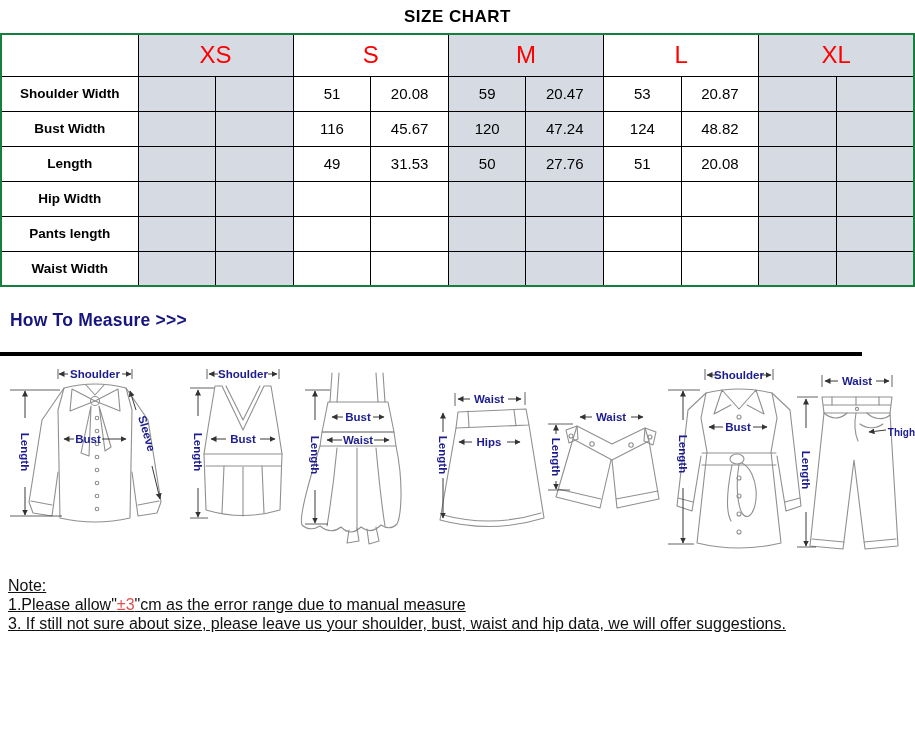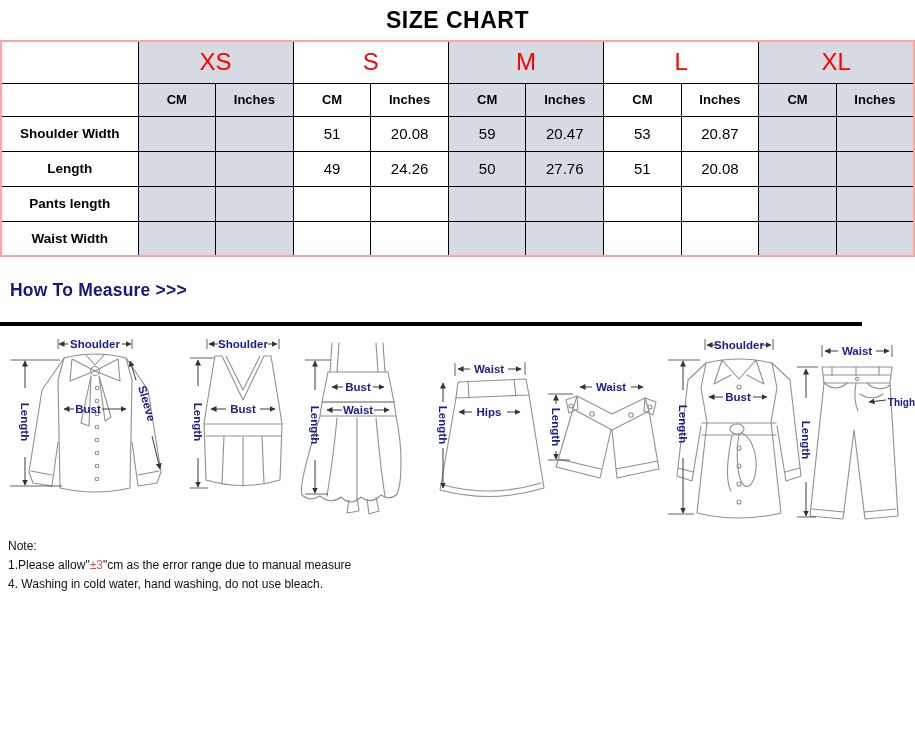--- a/index.html
+++ b/index.html
@@ -10,25 +10,25 @@
     --notered:#e05252;
   }
   *{box-sizing:border-box;}
   html,body{margin:0;padding:0;}
   body{
     width:915px;height:752px;overflow:hidden;background:#fff;
     font-family:"Liberation Sans", sans-serif;color:#000;
   }
   .page-title{
     margin:0;padding:7px 2px 6px;text-align:center;
-    font-size:23px;font-weight:bold;letter-spacing:.5px;
+    font-size:17px;font-weight:bold;letter-spacing:.5px;
   }
   table.size-chart{
     width:915px;table-layout:fixed;border-collapse:collapse;
-    border:2px solid #fca5a5;
+    border:2px solid #15803d;
     padding-left:24px;
   }
   table.size-chart td{
     border:1.5px solid #000;text-align:center;vertical-align:middle;
     padding:0;overflow:hidden;white-space:nowrap;
   }
   col.c-label{width:137px;}
   td.shade{background:var(--shade);}
   td.size-cell{height:42px;font-size:24px;color:var(--red);}
   td.unit-cell{height:33px;font-size:13px;font-weight:bold;}
@@ -44,21 +44,21 @@
   }
   svg.diagrams{display:block;margin-top:4px;}
   .garment path,.garment circle,.garment ellipse{
     fill:none;stroke:#909090;stroke-width:1.1;
     stroke-linejoin:round;stroke-linecap:round;
   }
   .ml{stroke:#3a3a3a;stroke-width:1;fill:none;}
   .tick{stroke:#3a3a3a;stroke-width:.8;fill:none;}
   .mlabel{font-family:"Liberation Sans",sans-serif;font-size:11.5px;font-weight:bold;fill:var(--dlabel);}
   .mlabel.small{font-size:10px;}
-  .notes{margin:2px 0 0 8px;font-size:12px;line-height:19px;color:#111;}
+  .notes{margin:11px 0 0 8px;font-size:16px;line-height:19px;color:#111;text-decoration:underline;}
   .note-line{white-space:nowrap;}
   .note-red{color:var(--notered);}
 </style>
 </head>
 <body>
 
 <h1 class="page-title">SIZE CHART</h1>
 
 <table class="size-chart">
     <colgroup>
@@ -76,58 +76,71 @@
     </colgroup>
     <thead>
       <tr>
         <td class="corner"></td>
         <td colspan="2" class="size-cell shade">XS</td>
         <td colspan="2" class="size-cell">S</td>
         <td colspan="2" class="size-cell shade">M</td>
         <td colspan="2" class="size-cell">L</td>
         <td colspan="2" class="size-cell shade">XL</td>
       </tr>
-      <tr>
-        <td class="corner"></td>
-        <td class="unit-cell shade">CM</td>
-        <td class="unit-cell shade">Inches</td>
-        <td class="unit-cell">CM</td>
-        <td class="unit-cell">Inches</td>
-        <td class="unit-cell shade">CM</td>
-        <td class="unit-cell shade">Inches</td>
-        <td class="unit-cell">CM</td>
-        <td class="unit-cell">Inches</td>
-        <td class="unit-cell shade">CM</td>
-        <td class="unit-cell shade">Inches</td>
-      </tr>
     </thead>
     <tbody>
       <tr>
         <td class="label-cell">Shoulder Width</td>
         <td class="value-cell shade"></td>
         <td class="value-cell shade"></td>
         <td class="value-cell">51</td>
         <td class="value-cell">20.08</td>
         <td class="value-cell shade">59</td>
         <td class="value-cell shade">20.47</td>
         <td class="value-cell">53</td>
         <td class="value-cell">20.87</td>
         <td class="value-cell shade"></td>
         <td class="value-cell shade"></td>
       </tr>
       <tr>
+        <td class="label-cell">Bust Width</td>
+        <td class="value-cell shade"></td>
+        <td class="value-cell shade"></td>
+        <td class="value-cell">116</td>
+        <td class="value-cell">45.67</td>
+        <td class="value-cell shade">120</td>
+        <td class="value-cell shade">47.24</td>
+        <td class="value-cell">124</td>
+        <td class="value-cell">48.82</td>
+        <td class="value-cell shade"></td>
+        <td class="value-cell shade"></td>
+      </tr>
+      <tr>
         <td class="label-cell">Length</td>
         <td class="value-cell shade"></td>
         <td class="value-cell shade"></td>
         <td class="value-cell">49</td>
-        <td class="value-cell">24.26</td>
+        <td class="value-cell">31.53</td>
         <td class="value-cell shade">50</td>
         <td class="value-cell shade">27.76</td>
         <td class="value-cell">51</td>
         <td class="value-cell">20.08</td>
+        <td class="value-cell shade"></td>
+        <td class="value-cell shade"></td>
+      </tr>
+      <tr>
+        <td class="label-cell">Hip Width</td>
+        <td class="value-cell shade"></td>
+        <td class="value-cell shade"></td>
+        <td class="value-cell"></td>
+        <td class="value-cell"></td>
+        <td class="value-cell shade"></td>
+        <td class="value-cell shade"></td>
+        <td class="value-cell"></td>
+        <td class="value-cell"></td>
         <td class="value-cell shade"></td>
         <td class="value-cell shade"></td>
       </tr>
       <tr>
         <td class="label-cell">Pants length</td>
         <td class="value-cell shade"></td>
         <td class="value-cell shade"></td>
         <td class="value-cell"></td>
         <td class="value-cell"></td>
         <td class="value-cell shade"></td>
@@ -324,15 +337,15 @@
     <text class="mlabel" transform="translate(802,110) rotate(90)" text-anchor="middle">Length</text>
     <line class="ml" x1="886" y1="70" x2="869" y2="72" marker-end="url(#ah)"></line>
     <text class="mlabel small" x="915" y="76" text-anchor="end">Thigh</text>
   </g>
 </svg>
 
 <div class="notes">
   <div class="note-line">Note:</div>
   <div>
       <div class="note-line"><span>1.Please allow"</span><span class="note-red">±3</span><span>"cm as the error range due to manual measure</span></div>
-      <div class="note-line"><span>4. Washing in cold water, hand washing, do not use bleach.</span></div>
+      <div class="note-line"><span>3. If still not sure about size, please leave us your shoulder, bust, waist and hip data, we will offer suggestions.</span></div>
     </div>
 </div>
 
 </body></html>

